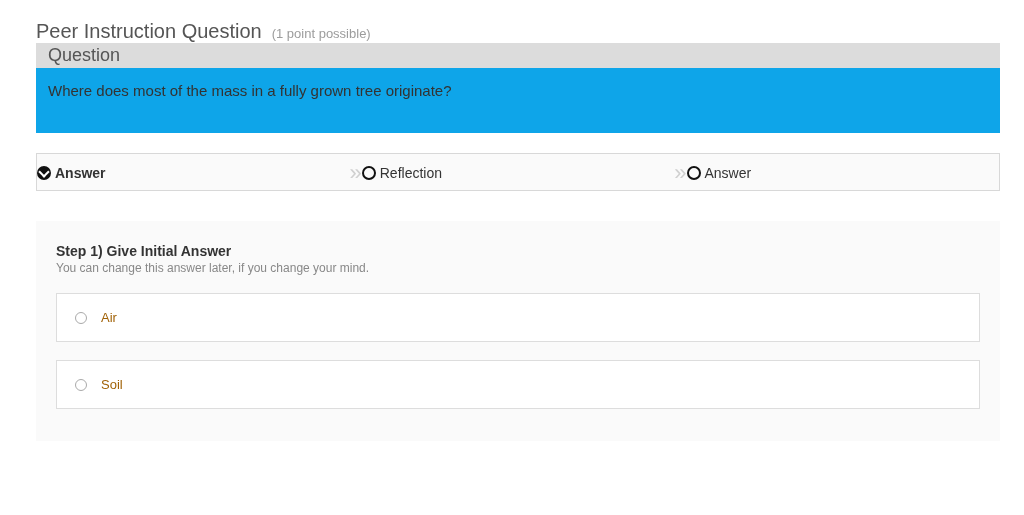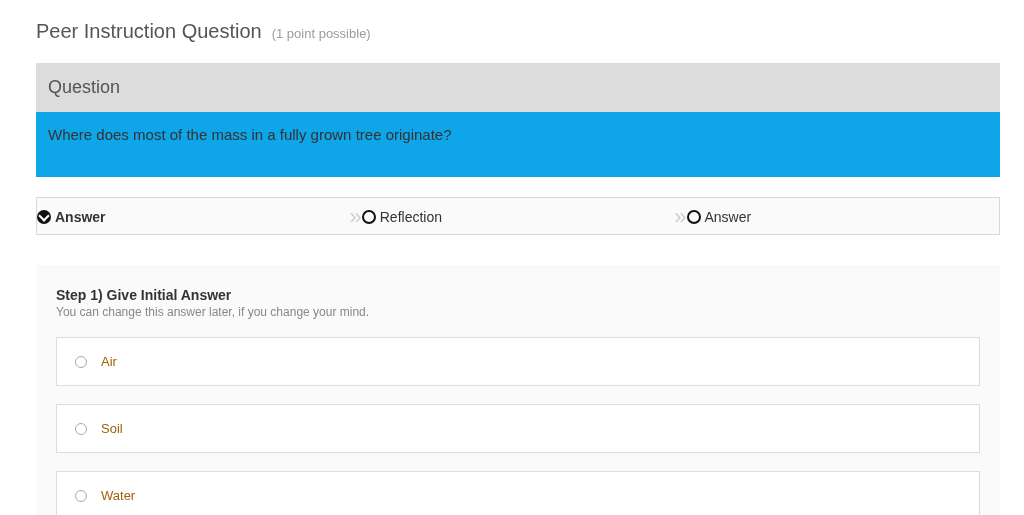--- a/index.html
+++ b/index.html
@@ -1,20 +1,20 @@
 <!DOCTYPE html>
 <html><head>
 <meta charset="utf-8">
 <style>
   html,body{margin:0;padding:0;font-family:Helvetica,Arial,sans-serif;background:#fff;color:#333;}
   .page{width:1024px;min-height:515px;box-sizing:border-box;padding:20px 24px 20px 36px;}
-  .title-row{display:flex;align-items:baseline;gap:10px;margin-bottom:20px;}
+  .title-row{display:flex;align-items:baseline;gap:10px;margin-bottom:0;}
   .title-row .main-title{font-size:20px;font-weight:400;color:#555;}
   .title-row .points{font-size:13px;color:#9c9c9c;}
-  .q-header{background:#dcdcdc;padding:14px 12px;font-size:18px;color:#555;}
+  .q-header{background:#dcdcdc;padding:2px 12px;font-size:18px;color:#555;}
   .q-body{background:#0ea5e9;padding:14px 12px 34px 12px;font-size:15px;color:#333;}
   .steps-bar{margin-top:20px;display:flex;align-items:center;border:1px solid #d8d8d8;background:#fafafa;padding:8px 0 6px 0;}
   .step{flex:1;display:flex;flex-direction:row;align-items:center;gap:4px;}
   .step-label{font-size:14px;color:#333;}
   .step.active .step-label{font-weight:600;}
   .circ{width:14px;height:14px;border:2px solid #111;border-radius:50%;box-sizing:border-box;display:flex;align-items:center;justify-content:center;}
   .circ.filled{background:#111;}
   .circ.filled .arrow{width:6px;height:6px;border-left:2px solid #fff;border-bottom:2px solid #fff;transform:rotate(-45deg);margin-top:-3px;}
   .chev{font-size:22px;color:#d0d0d0;line-height:1;user-select:none;}
   .answer-panel{margin-top:30px;background:#fafafa;padding:22px 20px 14px 20px;}
@@ -60,20 +60,16 @@
     <div class="step-sub">You can change this answer later, if you change your mind.</div>
 
     <label class="option">
       <span class="radio-dot"></span>
       <span>Air</span>
     </label>
     <label class="option">
       <span class="radio-dot"></span>
       <span>Soil</span>
     </label>
-    <label class="option">
-      <span class="radio-dot"></span>
-      <span>Water</span>
-    </label>
 
   </div>
 
 </div>
 
 </body></html>

